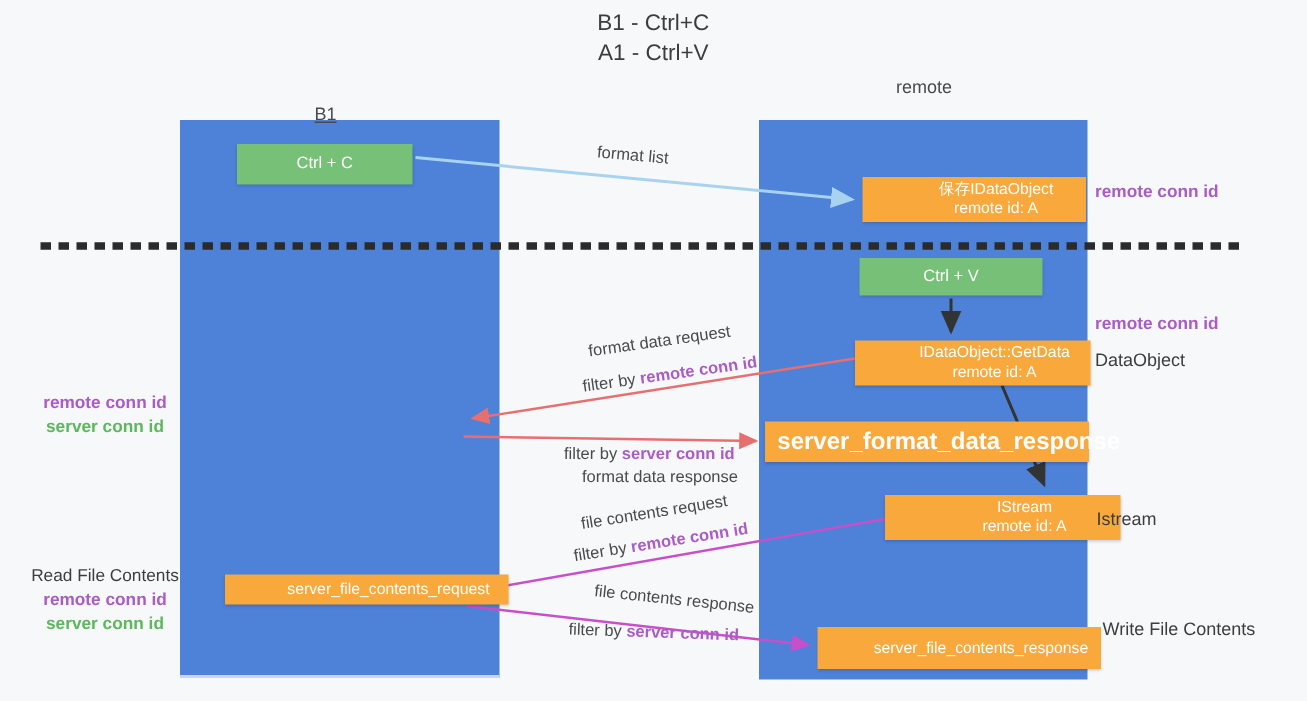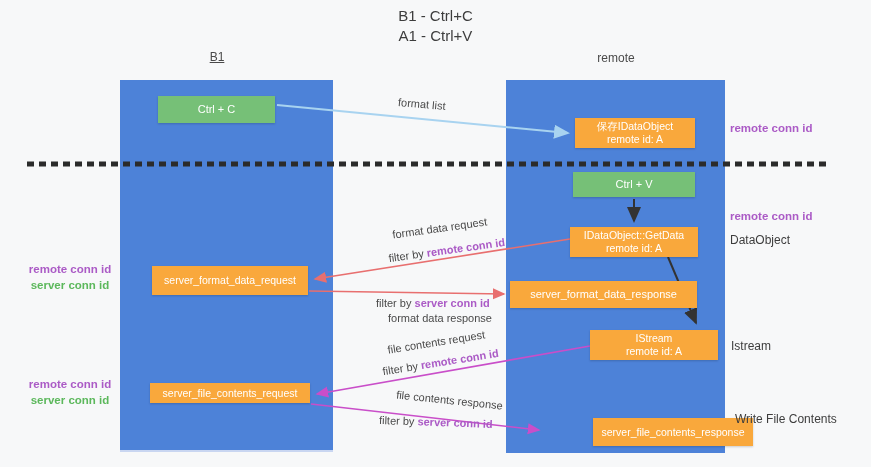--- a/index.html
+++ b/index.html
@@ -15,34 +15,34 @@
     --text-dark:#3d3d3d;
   }
   html,body{margin:0;padding:0;}
   body{font-family:"Liberation Sans","DejaVu Sans",sans-serif;background:#f7f8f9;}
   #canvas{position:relative;width:871px;height:467px;background:#f7f8f9;overflow:hidden;}
 
   .title{position:absolute;left:0;right:0;top:6px;text-align:center;font-size:15px;
          line-height:20px;color:var(--text-dark);z-index:15;}
   .col-header{position:absolute;width:120px;text-align:center;font-size:12px;
               line-height:14px;color:#4a4a4a;z-index:15;}
-  .col-header.left{left:157px;top:50px;text-decoration:underline;}
+  .col-header.left{left:157px;top:69px;text-decoration:underline;}
   .col-header.right{left:556px;top:51px;}
 
   .column{position:absolute;background:var(--column-blue);z-index:1;}
   .column.b1{left:120px;top:80px;width:213px;height:370px;border-bottom:2px solid #c9d6f1;}
   .column.a1{left:506px;top:80px;width:219px;height:373px;}
 
   svg.overlay{position:absolute;left:0;top:0;z-index:5;}
 
   .node{position:absolute;display:flex;flex-direction:column;align-items:center;
         justify-content:center;color:#fff;font-size:11px;line-height:13px;text-align:center;
         z-index:10;box-shadow:0 1px 2px rgba(0,0,0,0.18);white-space:nowrap;}
   .node.green{background:var(--box-green);}
-  .node.orange{background:var(--box-orange);}
+  .node.orange{background:var(--box-orange);padding-left:29px;}
 
   .edge-label{position:absolute;font-size:11px;color:#4a4a4a;white-space:nowrap;z-index:15;}
   .edge-label .key{font-weight:bold;color:var(--label-purple);}
   .rot-neg8{transform:rotate(-8deg);}
   .rot-neg9{transform:rotate(-9deg);}
   .rot-pos5{transform:rotate(5deg);}
   .rot-pos6{transform:rotate(6deg);}
   .rot-pos2{transform:rotate(2deg);}
 
   .side-label{position:absolute;font-size:11.5px;color:var(--text-dark);white-space:nowrap;z-index:15;}
@@ -127,38 +127,35 @@
 
   <div class="node green" style="left:573px;top:172px;width:122px;height:25px;">
     <div>Ctrl + V</div>
   </div>
 
   <div class="node orange" style="left:570px;top:227px;width:128px;height:30px;font-size:10.5px;">
     <div>IDataObject::GetData</div>
     <div>remote id: A</div>
   </div>
 
-  <div class="node orange" style="left:152px;top:266px;width:156px;height:29px;font-size:10.5px;">
-    <div>server_format_data_request</div>
-  </div>
 
-  <div class="node orange" style="left:510px;top:281px;width:187px;height:27px;font-size:11px;">
+  <div class="node orange" style="left:510px;top:281px;width:187px;height:27px;font-size:16px;font-weight:bold;">
     <div>server_format_data_response</div>
   </div>
 
   <div class="node orange" style="left:590px;top:330px;width:128px;height:30px;font-size:10.5px;">
     <div>IStream</div>
     <div>remote id: A</div>
   </div>
 
   <div class="node orange" style="left:150px;top:383px;width:160px;height:20px;font-size:10.5px;">
     <div>server_file_contents_request</div>
   </div>
 
-  <div class="node orange" style="left:545px;top:418px;width:160px;height:28px;font-size:10.5px;margin-left:48px;">
+  <div class="node orange" style="left:545px;top:418px;width:160px;height:28px;font-size:10.5px;">
     <div>server_file_contents_response</div>
   </div>
 
   <div class="edge-label rot-pos5" style="left:398px;top:98px;">format list</div>
 
   <div class="edge-label rot-neg8" style="left:392px;top:222px;">format data request</div>
   <div class="edge-label rot-neg8" style="left:388px;top:244px;">
     <span>filter by </span><span class="key">remote conn id</span>
   </div>
 
@@ -182,17 +179,18 @@
   <div class="side-label" style="left:730px;top:233px;font-size:12px;text-align:right;">DataObject</div>
   <div class="side-label" style="left:731px;top:339px;font-size:12px;">Istream</div>
   <div class="side-label" style="left:735px;top:412px;font-size:12px;">Write File Contents</div>
 
   <div class="left-group" style="left:15px;top:261px;">
     <div class="purple">remote conn id</div>
     <div class="green">server conn id</div>
   </div>
 
   <div class="left-group" style="left:15px;top:376px;">
+    <div class="dark">Read File Contents</div>
     <div class="purple">remote conn id</div>
     <div class="green">server conn id</div>
   </div>
 
 </div>
 
 </body></html>

